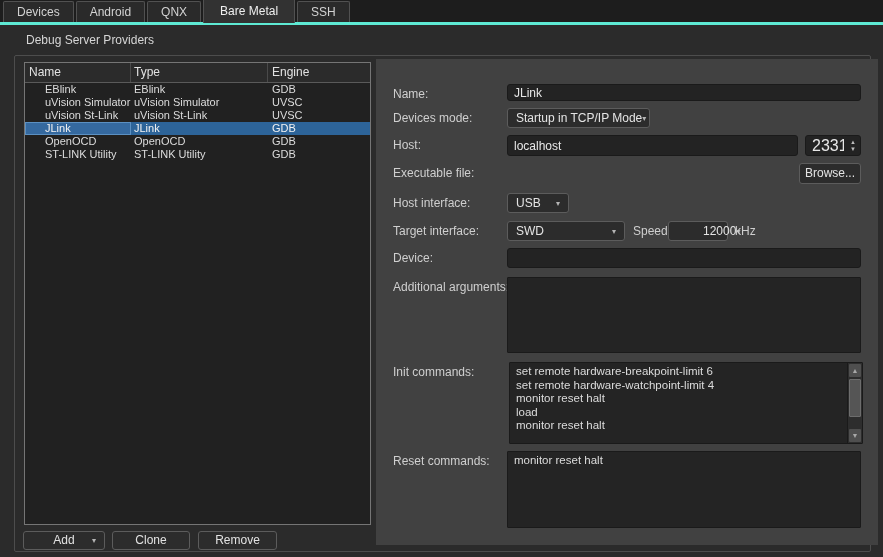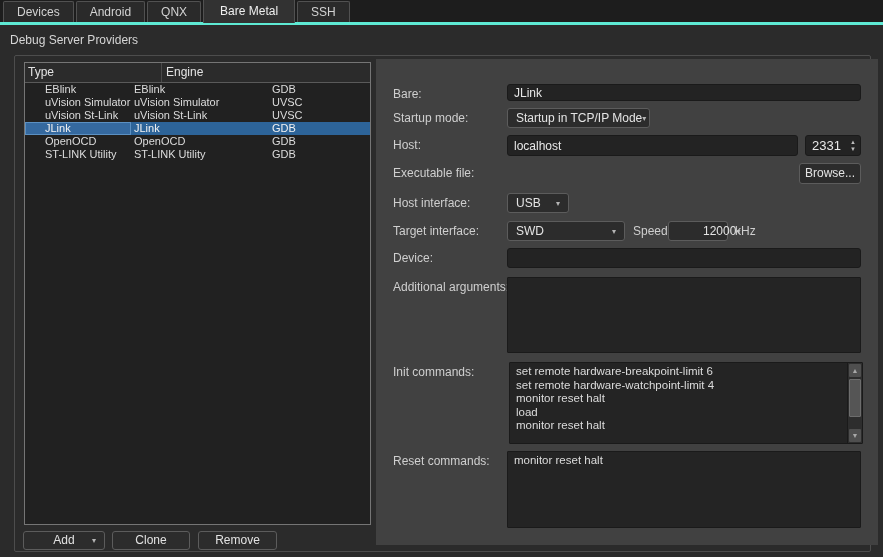--- a/index.html
+++ b/index.html
@@ -19,21 +19,21 @@
     height:21px; line-height:20px; padding:0 13px; margin-right:2px;
     background:#2a2a2a; border:1px solid #515151; border-bottom:none;
     border-radius:2px 2px 0 0; font-size:12px; color:#d2d2d2; cursor:default;
     white-space:nowrap;
   }
   .tab.active {
     height:25px; line-height:24px; background:#323232; color:#efefef;
     margin-bottom:-1px; position:relative; z-index:2; padding:0 16px;
   }
   
-  .section-title { position:absolute; left:10px; top:33px; font-size:12px; color:#d6d6d6; }
+  .section-title { position:absolute; left:26px; top:33px; font-size:12px; color:#d6d6d6; }
   .group-frame {
     position:absolute; left:14px; top:55px; width:857px; height:497px;
     border:1px solid #4d4d4d; border-radius:2px;
   }
   
   .table {
     position:absolute; left:24px; top:62px; width:347px; height:463px;
     background:#212121; border:1px solid #757575; display:flex; flex-direction:column;
   }
   .thead { display:flex; height:20px; background:#2b2b2b; border-bottom:1px solid #5a5a5a; flex:none; }
@@ -70,21 +70,21 @@
     position:absolute; background:#2c2c2c; border:1px solid #5c5c5c; border-radius:3px;
     font-size:12px; color:#e4e4e4; display:flex; align-items:center;
     justify-content:space-between; padding:0 8px; cursor:default; white-space:nowrap;
   }
   .spin {
     position:absolute; background:#232323; border:1px solid #1a1a1a; border-radius:3px;
     display:flex; align-items:stretch;
   }
   .spin input {
     flex:1; min-width:0; background:transparent; border:none; outline:none;
-    color:#e8e8e8; font-size:13px; font-family:"Liberation Sans",sans-serif; padding:0 2px 0 6px;
+    color:#e8e8e8; font-size:16px; font-family:"Liberation Sans",sans-serif; padding:0 2px 0 6px;
   }
   .spin .arrows { width:14px; display:flex; flex-direction:column; justify-content:center; align-items:center; }
   .spin .arrows span { font-size:6px; line-height:7px; color:#bdbdbd; }
   .push-btn {
     position:absolute; background:#2c2c2c; border:1px solid #5c5c5c; border-radius:3px;
     font-size:12px; color:#e4e4e4; text-align:center; cursor:default;
   }
   .ta {
     position:absolute; background:#242424; border:1px solid #1a1a1a; border-radius:1px;
     color:#dcdcdc; font-size:11.5px; line-height:13.5px; font-family:"Liberation Sans",sans-serif;
@@ -125,20 +125,21 @@
     <div class="tab">QNX</div>
     <div class="tab active">Bare Metal</div>
     <div class="tab">SSH</div>
   </div>
 
   <div class="section-title">Debug Server Providers</div>
   <div class="group-frame"></div>
 
   <div class="table">
     <div class="thead">
+      <div class="th col-name">Name</div>
       <div class="th col-type">Type</div>
       <div class="th col-engine">Engine</div>
     </div>
     <div class="tbody">
       <div class="tr">
         <div class="td col-name">EBlink</div>
         <div class="td col-type">EBlink</div>
         <div class="td col-engine">GDB</div>
       </div>
       <div class="tr">
@@ -171,24 +172,24 @@
 
   <div class="btn btn-add">
     <span>Add</span>
     <span class="combo-arrow">▾</span>
   </div>
   <div class="btn btn-clone">Clone</div>
   <div class="btn btn-remove">Remove</div>
 
   <div class="details">
 
-    <div class="flabel lbl-name">Bare:</div>
+    <div class="flabel lbl-name">Name:</div>
     <input class="field-text in-name" type="text" value="JLink" style="">
 
-    <div class="flabel lbl-start">Startup mode:</div>
+    <div class="flabel lbl-start">Devices mode:</div>
     <div class="combo cb-start">
       <span>Startup in TCP/IP Mode</span>
       <span class="combo-arrow">▾</span>
     </div>
 
     <div class="flabel lbl-host">Host:</div>
     <input class="field-text in-host" type="text" value="localhost" style="">
     <div class="spin spin-port">
       <input type="text" value="2331" style="">
       <div class="arrows">

